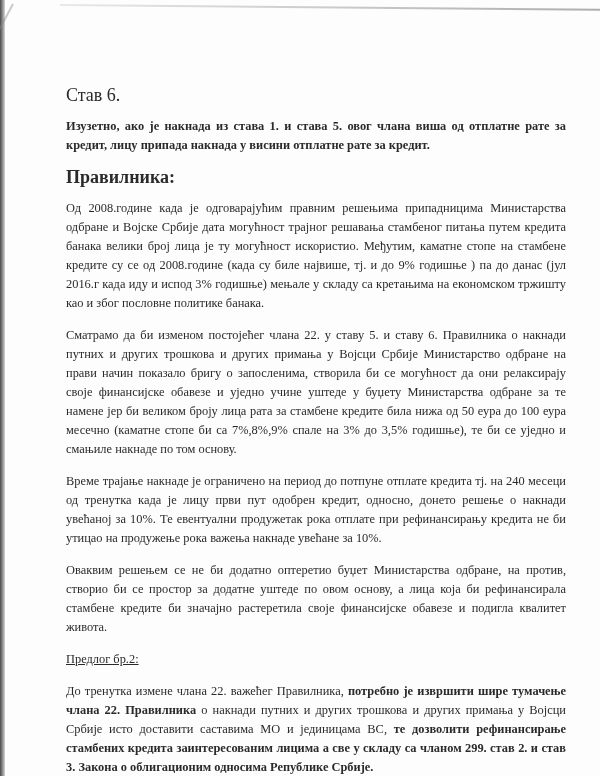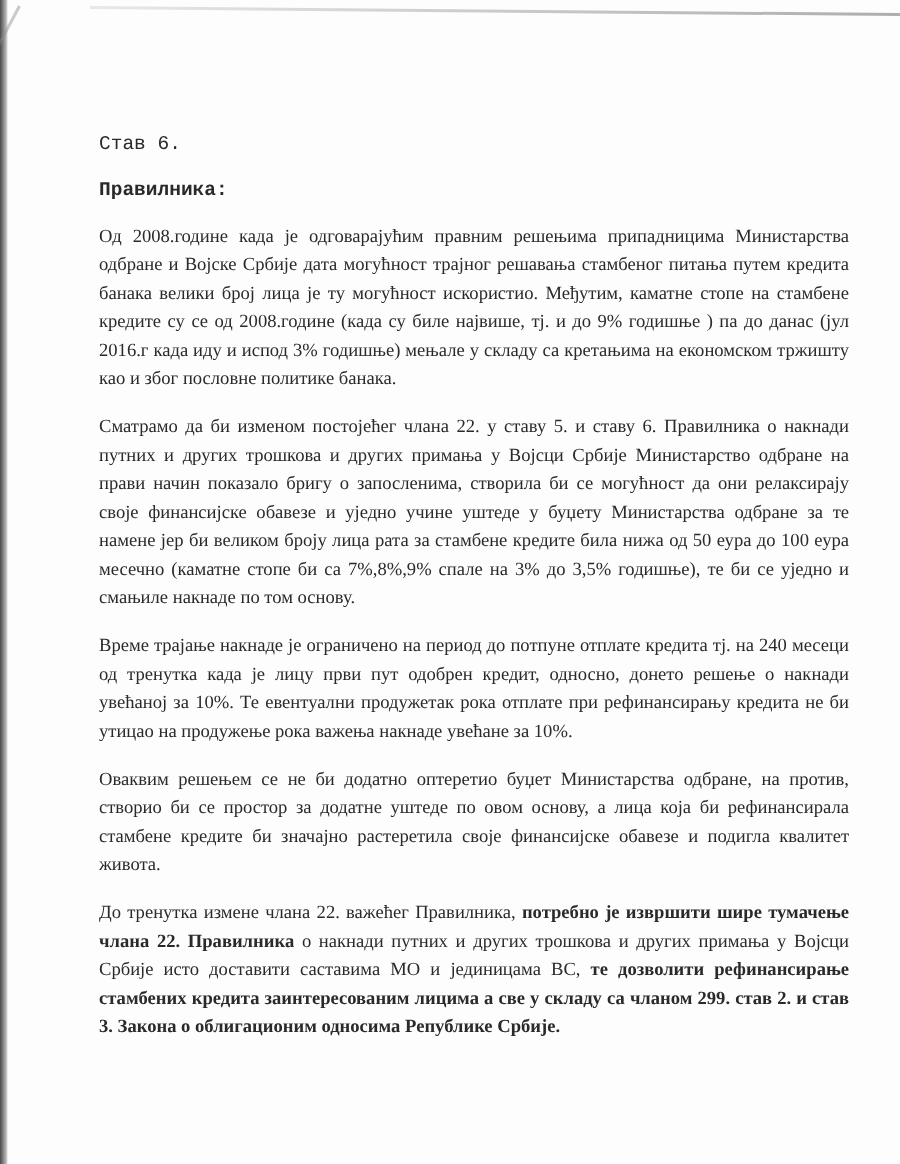--- a/index.html
+++ b/index.html
@@ -21,37 +21,39 @@
   .scan-fold {
     position: absolute; left: 12px; top: 4px; width: 2px; height: 110px;
     background: rgba(140,140,140,0.45);
     transform: rotate(28deg); transform-origin: top;
   }
   .page {
     position: absolute; left: 66px; top: 86px; width: 500px;
     font-size: 12.4px; line-height: 19px; text-align: justify;
   }
   .page p { margin: 0; }
-  .heading { margin-bottom: 12px !important; font-size: 13px; font-family: Liberation Mono, monospace; }
+  .heading { margin-bottom: 12px !important; font-size: 18px; }
   .bold { font-weight: bold; }
   .para { margin-bottom: 13px !important; }
   .underline { text-decoration: underline; }
   .mt4 { margin-bottom: 13px !important; }
 </style>
 </head>
 <body>
 
 <div class="scan-edge-left"></div>
 <div class="scan-top-line"></div>
 <div class="scan-fold"></div>
 
 <div class="page">
   <p class="heading">Став 6.</p>
+  <p class="bold para">Изузетно, ако је накнада из става 1. и става 5. овог члана виша од отплатне рате за кредит, лицу припада накнада у висини отплатне рате за кредит.</p>
   <p class="bold heading">Правилника:</p>
   <p class="para">Од 2008.године када је одговарајућим правним решењима припадницима  Министарства одбране и Војске Србије дата могућност трајног решавања стамбеног питања путем кредита банака велики број лица је ту могућност искористио. Међутим, каматне стопе на стамбене кредите су се од 2008.године (када су биле највише, тј. и до 9% годишње ) па до данас (јул 2016.г када иду и испод 3% годишње) мењале у складу са кретањима на економском тржишту као и  због пословне политике банака.</p>
   <p class="para">Сматрамо да би изменом постојећег члана 22. у ставу 5. и ставу 6. Правилника о накнади путних и других трошкова и других примања у Војсци Србије Министарство одбране на прави начин показало бригу о запосленима, створила би се могућност да они релаксирају своје финансијске обавезе и уједно учине уштеде у буџету Министарства одбране за те намене јер би великом броју лица рата за стамбене кредите била нижа од 50 еура до 100 еура месечно (каматне стопе би са 7%,8%,9% спале на 3% до 3,5% годишње), те би се уједно и смањиле накнаде по том основу.</p>
   <p class="para">Време трајање накнаде је ограничено на период до потпуне отплате кредита тј. на 240 месеци од тренутка када је лицу први пут одобрен кредит, односно, донето решење о накнади увећаној за 10%. Те евентуални продужетак рока отплате при рефинансирању кредита не би утицао на продужење рока важења накнаде увећане за 10%.</p>
   <p class="para">Оваквим решењем се не би додатно оптеретио буџет Министарства одбране, на против, створио би се простор за додатне уштеде по овом основу, а лица која би рефинансирала стамбене кредите би  значајно растеретила своје финансијске обавезе и подигла квалитет живота.</p>
+  <p class="underline mt4">Предлог бр.2:</p>
   <p class="para">
     <span>До тренутка измене члана 22. важећег Правилника, </span><span class="bold">потребно је извршити шире тумачење члана  22. Правилника</span><span> о накнади путних и других трошкова и других примања у Војсци Србије исто доставити саставима МО и јединицама ВС, </span><span class="bold">те дозволити рефинансирање стамбених кредита заинтересованим лицима а све у складу са чланом 299. став 2. и став 3. Закона о облигационим односима Републике Србије.</span>
   </p>
 
 </div>
 
 </body></html>

